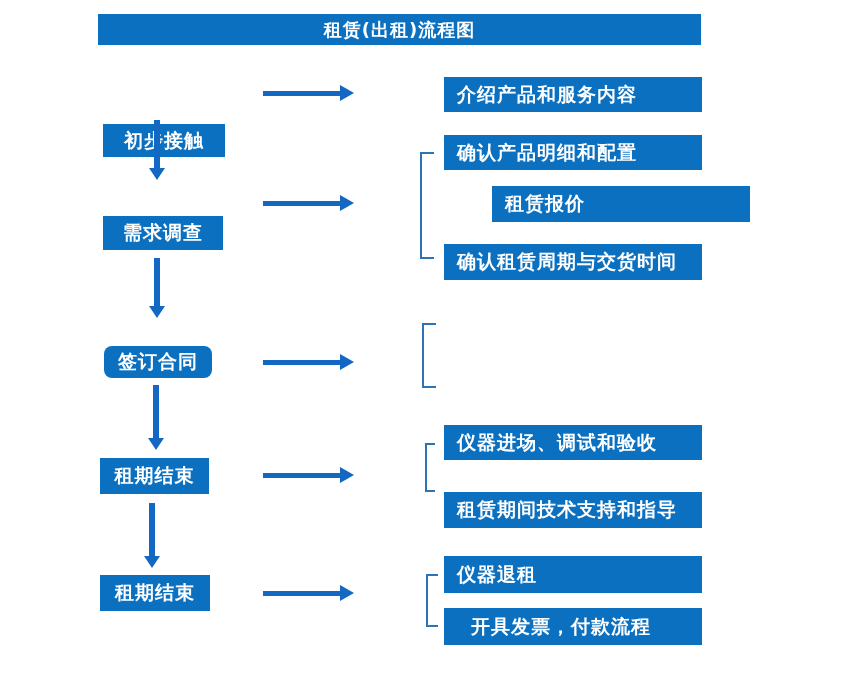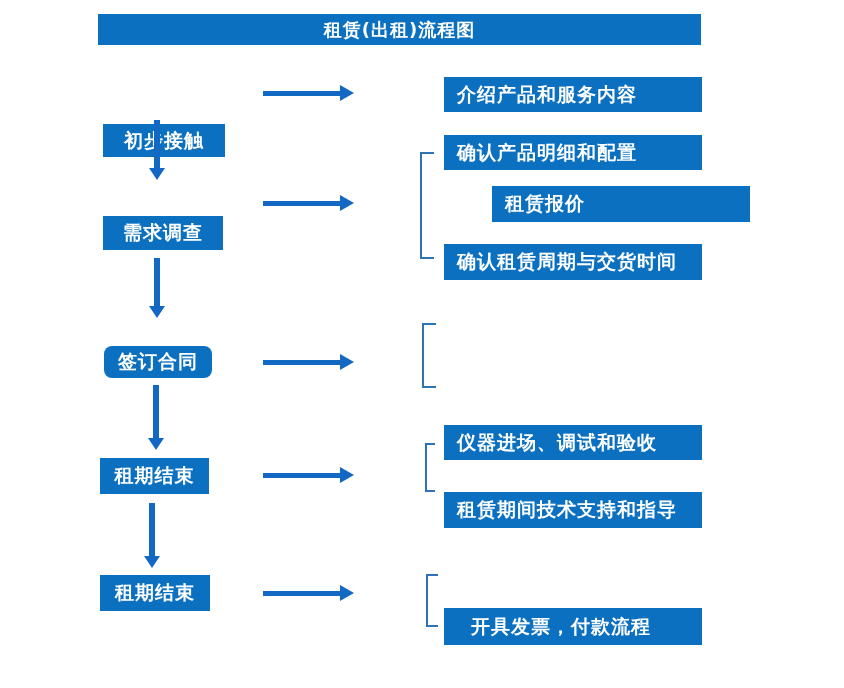--- a/index.html
+++ b/index.html
@@ -133,15 +133,16 @@
     <div class="shaft" style="height:53px;"></div>
     <div class="head" style="top:53px;"></div>
   </div>
 
   <div class="stage-box" style="left:100px; top:575px; width:110px; height:36px;">租期结束</div>
   <div class="harrow" style="top:585px;">
     <div class="shaft"></div>
     <div class="head"></div>
   </div>
   <div class="bracket" style="left:426px; top:574px; width:12px; height:53px;"></div>
+  <div class="step-box" style="top:556px; height:37px;">仪器退租</div>
   <div class="step-box" style="top:608px; height:37px;padding-left:27px;">开具发票，付款流程</div>
 
 </div>
 
 </body></html>

